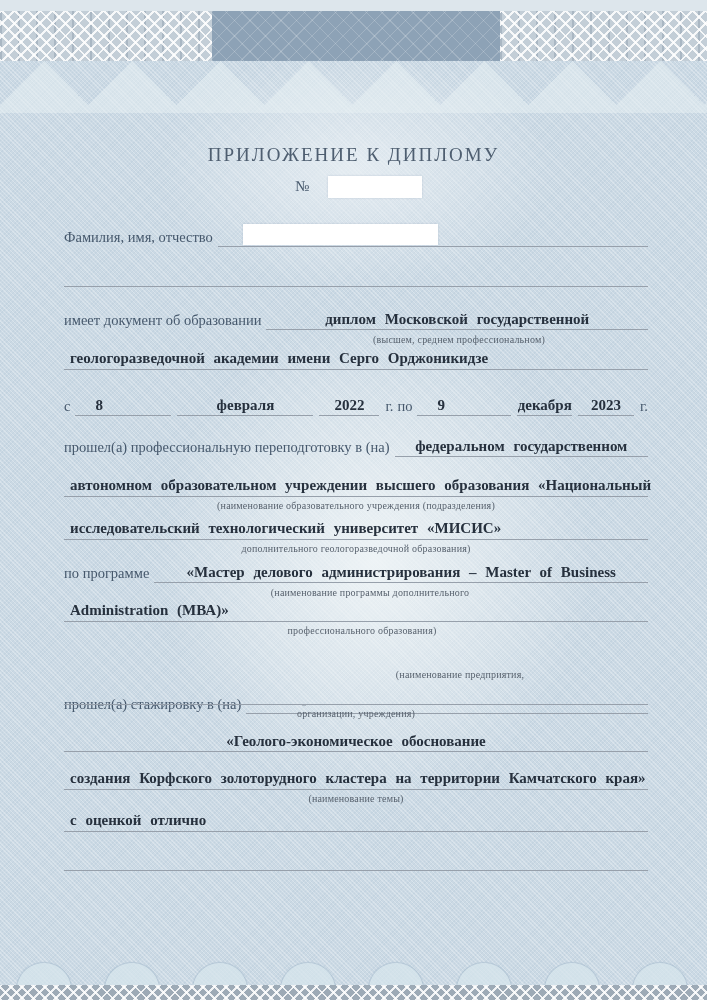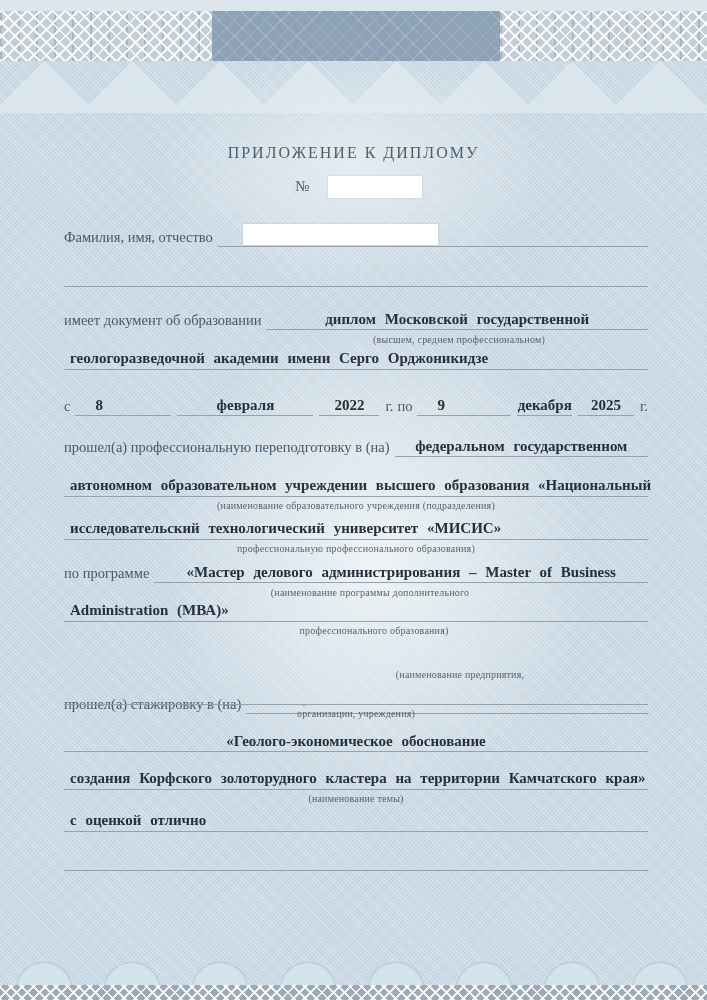--- a/index.html
+++ b/index.html
@@ -47,21 +47,21 @@
   }
   .bottom-band{position:absolute;left:0;bottom:0;width:707px;height:15px;
     background-color:#9daab6;
     background-image:
       repeating-linear-gradient(135deg, rgba(255,255,255,.85) 0 2px, rgba(255,255,255,0) 2px 8px),
       repeating-linear-gradient(45deg, rgba(255,255,255,.85) 0 2px, rgba(255,255,255,0) 2px 8px);
   }
   
   .title{
     position:absolute;left:0;top:144px;width:707px;text-align:center;
-    font-size:16px;letter-spacing:2px;color:#4e5e70;
+    font-size:19px;letter-spacing:2px;color:#4e5e70;
   }
   .num-sign{position:absolute;left:295px;top:178px;font-size:15px;color:#46586c;}
   .redact{position:absolute;background:#ffffff;box-shadow:0 0 2px rgba(140,160,180,.4);}
   .redact.num{left:328px;top:176px;width:94px;height:22px;}
   .redact.name{left:243px;top:224px;width:195px;height:21px;}
 
   .row{
     position:absolute;left:64px;width:584px;height:21px;
     display:flex;align-items:flex-end;font-size:14.5px;color:#46586c;
   }
@@ -120,46 +120,46 @@
 
   <div class="row" style="top:395px;">
     <span class="lbl">с</span>
     <span class="fill val dayseg" style="flex:0 0 76px;">8</span>
     <span class="fill val" style="flex:0 0 136px;margin-left:6px;">февраля</span>
     <span class="fill val" style="flex:0 0 60px;margin-left:6px;">2022</span>
     <span class="lbl after">г.</span>
     <span class="lbl">по</span>
     <span class="fill val dayseg" style="flex:0 0 74px;">9</span>
     <span class="fill val" style="flex:1 1 auto;margin-left:6px;">декабря</span>
-    <span class="fill val" style="flex:0 0 56px;margin-left:6px;">2025</span>
+    <span class="fill val" style="flex:0 0 56px;margin-left:6px;">2023</span>
     <span class="lbl after" style="padding-right:0;">г.</span>
   </div>
 
   <div class="row" style="top:436px;">
     <span class="lbl">прошел(а) профессиональную переподготовку в (на)</span>
     <span class="fill val">федеральном государственном</span>
   </div>
   <div class="fullrow" style="top:476px;">
     <span class="val">автономном образовательном учреждении высшего образования «Национальный</span>
   </div>
   <div class="cap" style="top:500px;left:64px;width:584px;">(наименование образовательного учреждения (подразделения)</div>
   <div class="fullrow" style="top:519px;">
     <span class="val">исследовательский технологический университет «МИСИС»</span>
   </div>
-  <div class="cap" style="top:543px;left:64px;width:584px;">профессиональную профессионального образования)</div>
+  <div class="cap" style="top:543px;left:64px;width:584px;">дополнительного геологоразведочной образования)</div>
 
   <div class="row" style="top:562px;">
     <span class="lbl">по программе</span>
     <span class="fill val">«Мастер делового администрирования – Master of Business</span>
   </div>
   <div class="cap" style="top:587px;left:160px;width:420px;">(наименование программы дополнительного</div>
   <div class="fullrow" style="top:601px;">
     <span class="val">Administration (МВА)»</span>
   </div>
-  <div class="cap" style="top:625px;left:164px;width:420px;">профессионального образования)</div>
+  <div class="cap" style="top:625px;left:152px;width:420px;">профессионального образования)</div>
 
   <div class="row" style="top:645px;margin-top:48px;">
     <span class="lbl">прошел(а) стажировку в (на)</span>
     <span class="fill val leftpad">-</span>
   </div>
   <div class="cap" style="top:669px;left:310px;width:300px;">(наименование предприятия,</div>
   <div class="fullrow" style="top:684px;"></div>
   <div class="cap" style="top:708px;left:64px;width:584px;">организации, учреждения)</div>
 
   <div class="row" style="top:731px;">

